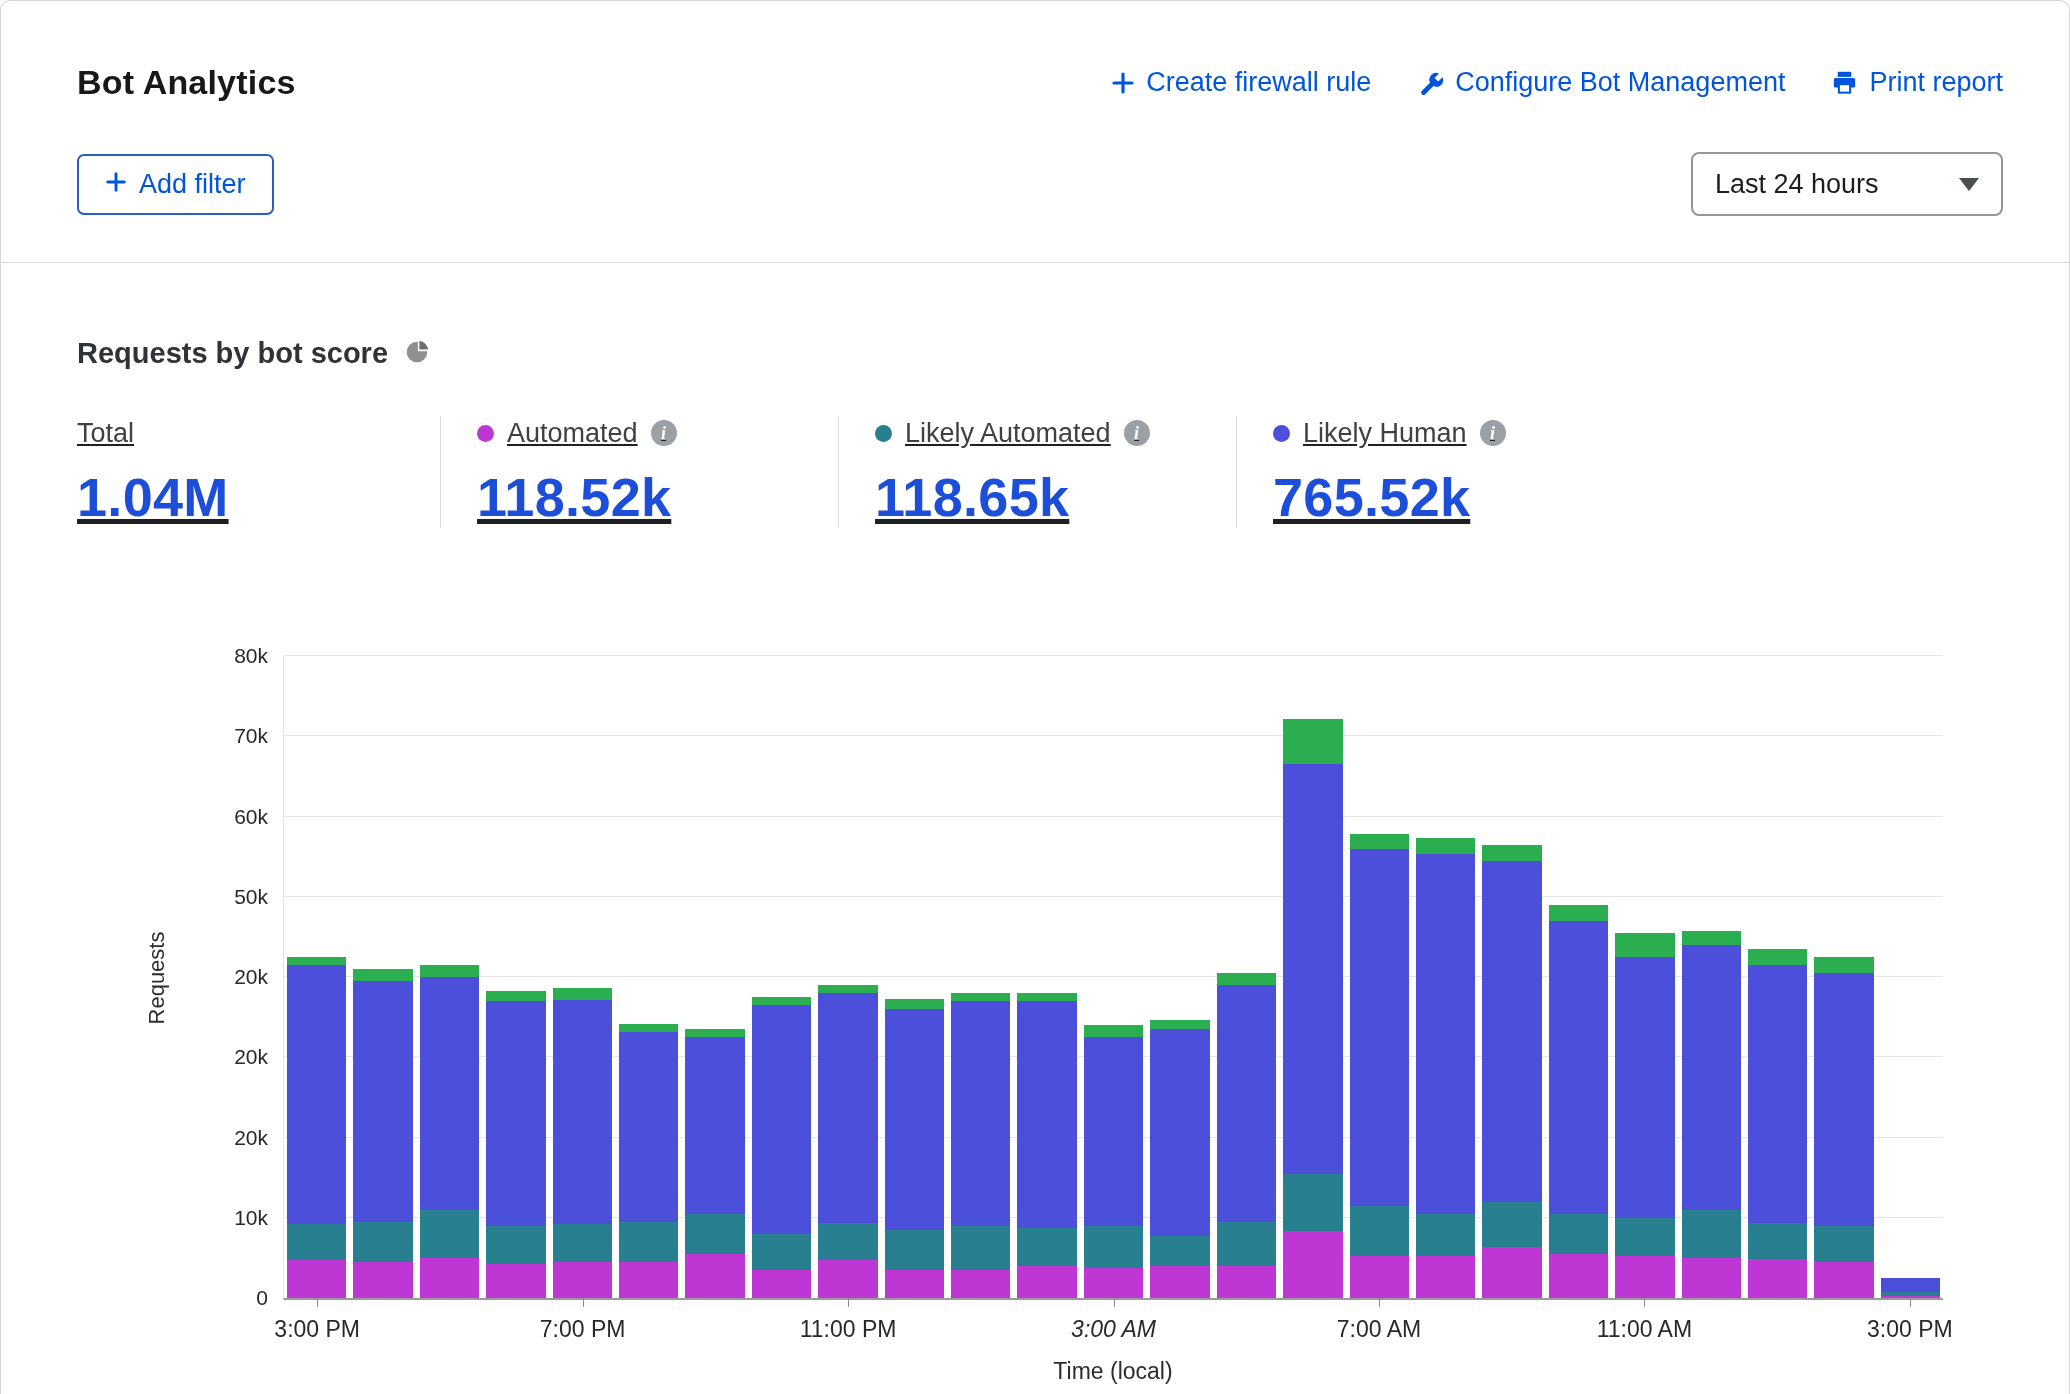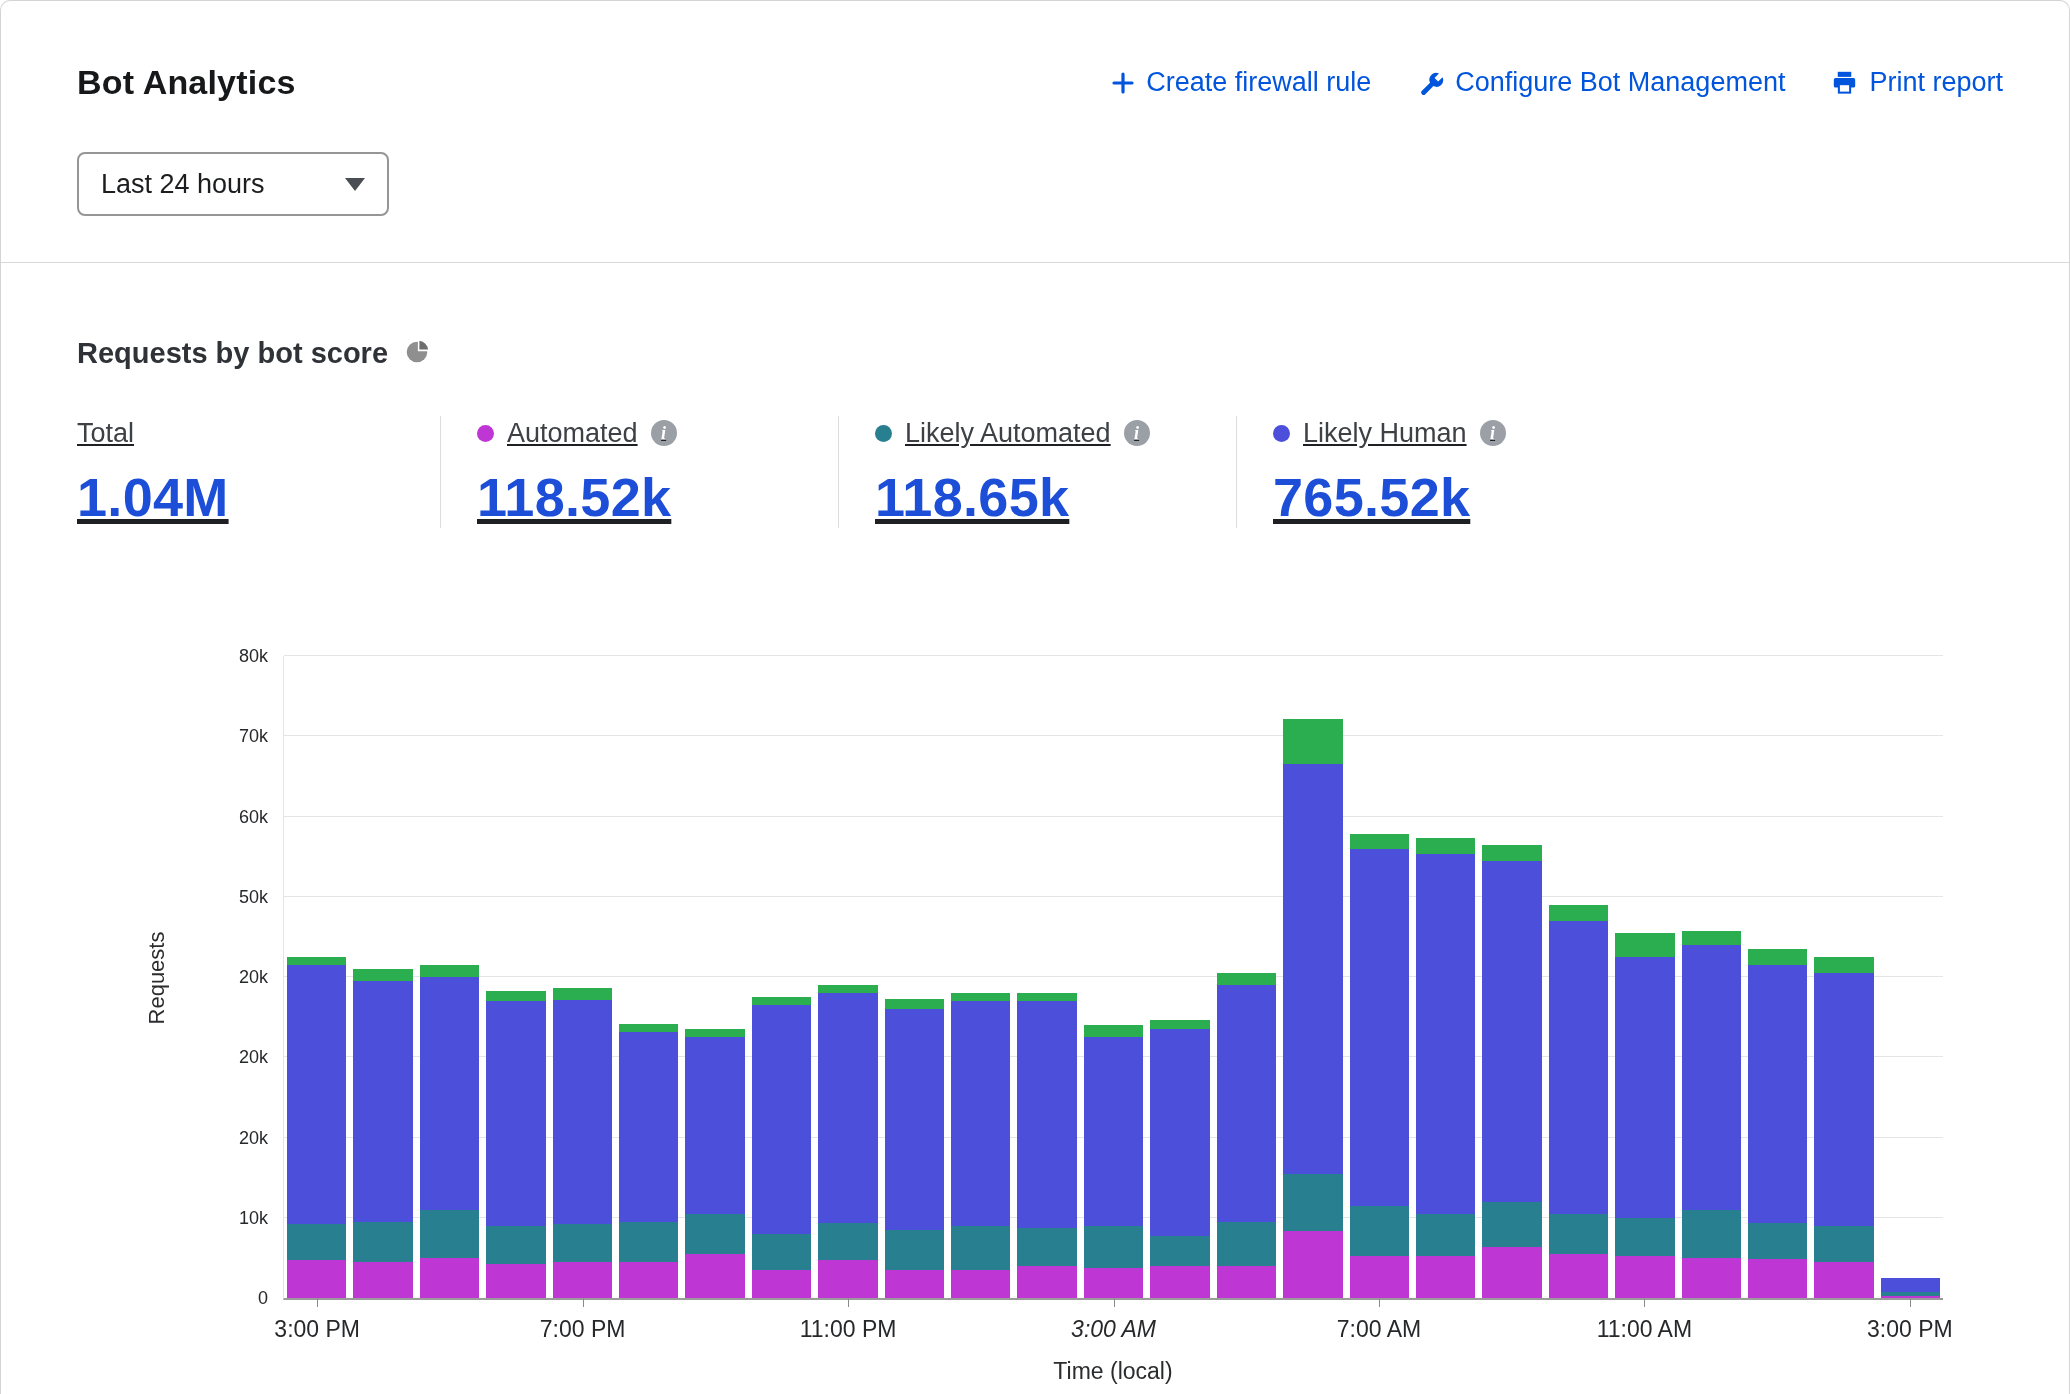--- a/index.html
+++ b/index.html
@@ -47,21 +47,21 @@
   }
   .info::after { content:"i"; color:#fff; font-size:18px; font-weight:700; font-family:"Liberation Serif", serif; font-style:italic; line-height:1; }
   .stat-value { font-size:54px; font-weight:700; color:#1d4ed8; margin-top:16px; letter-spacing:.3px; }
   
   .chart-outer { position:relative; margin:128px 126px 0 206px; height:644px; }
   .plot { position:absolute; inset:0; border-bottom:2px solid #9b9b9b; border-left:1px solid #e4e4e4; }
   .grid { position:absolute; left:0; right:0; height:1px; background:#e5e5e5; }
   .bars { position:absolute; inset:0; display:flex; align-items:flex-end; gap:7px; padding:0 3px; }
   .bar { flex:1; height:100%; display:flex; flex-direction:column-reverse; justify-content:flex-start; }
   .seg { width:100%; }
-  .ytick-label { position:absolute; right:calc(100% + 16px); transform:translateY(-50%); font-size:18px; color:#27282a; white-space:nowrap; }
+  .ytick-label { position:absolute; right:calc(100% + 16px); transform:translateY(-50%); font-size:21px; color:#27282a; white-space:nowrap; }
   .xtick-label { position:absolute; top:calc(100% + 18px); transform:translateX(-50%); font-size:23px; color:#27282a; white-space:nowrap; }
   .xtick-mark { position:absolute; top:100%; width:1px; height:9px; background:#8a8a8a; }
   .yaxis-title { position:absolute; left:-146px; top:0; bottom:0; width:40px; display:flex; align-items:center; justify-content:center; }
   .yaxis-title span { transform:rotate(-90deg); white-space:nowrap; font-size:22px; color:#2b2c2e; }
   .xaxis-title { position:absolute; top:calc(100% + 58px); left:50%; transform:translateX(-50%); font-size:23px; color:#2b2c2e; }
 </style>
 </head>
 <body>
 
 <div class="page">
@@ -92,20 +92,28 @@
               <rect x="6" y="2.5" width="12" height="4.5" fill="#0055dc"></rect>
               <rect x="2.5" y="8" width="19" height="8.5" rx="1.5" fill="#0055dc"></rect>
               <rect x="7" y="13.5" width="10" height="7.5" fill="#ffffff" stroke="#0055dc" stroke-width="1.8"></rect>
             </svg>
           </span>
           <span>Print report</span>
         </a>
       </div>
     </div>
     <div class="header-row2">
+      <button class="add-filter">
+        <span>
+          <svg width="22" height="22" viewBox="0 0 24 24">
+              <path d="M12 3v18M3 12h18" stroke="#0055dc" stroke-width="3.2" fill="none" stroke-linecap="round"></path>
+            </svg>
+        </span>
+        <span>Add filter</span>
+      </button>
       <div class="select">
         <span>Last 24 hours</span>
         <span class="chev"></span>
       </div>
     </div>
   </div>
 
   <div class="section">
     <div class="section-title-row">
       <div class="section-title">Requests by bot score</div>

